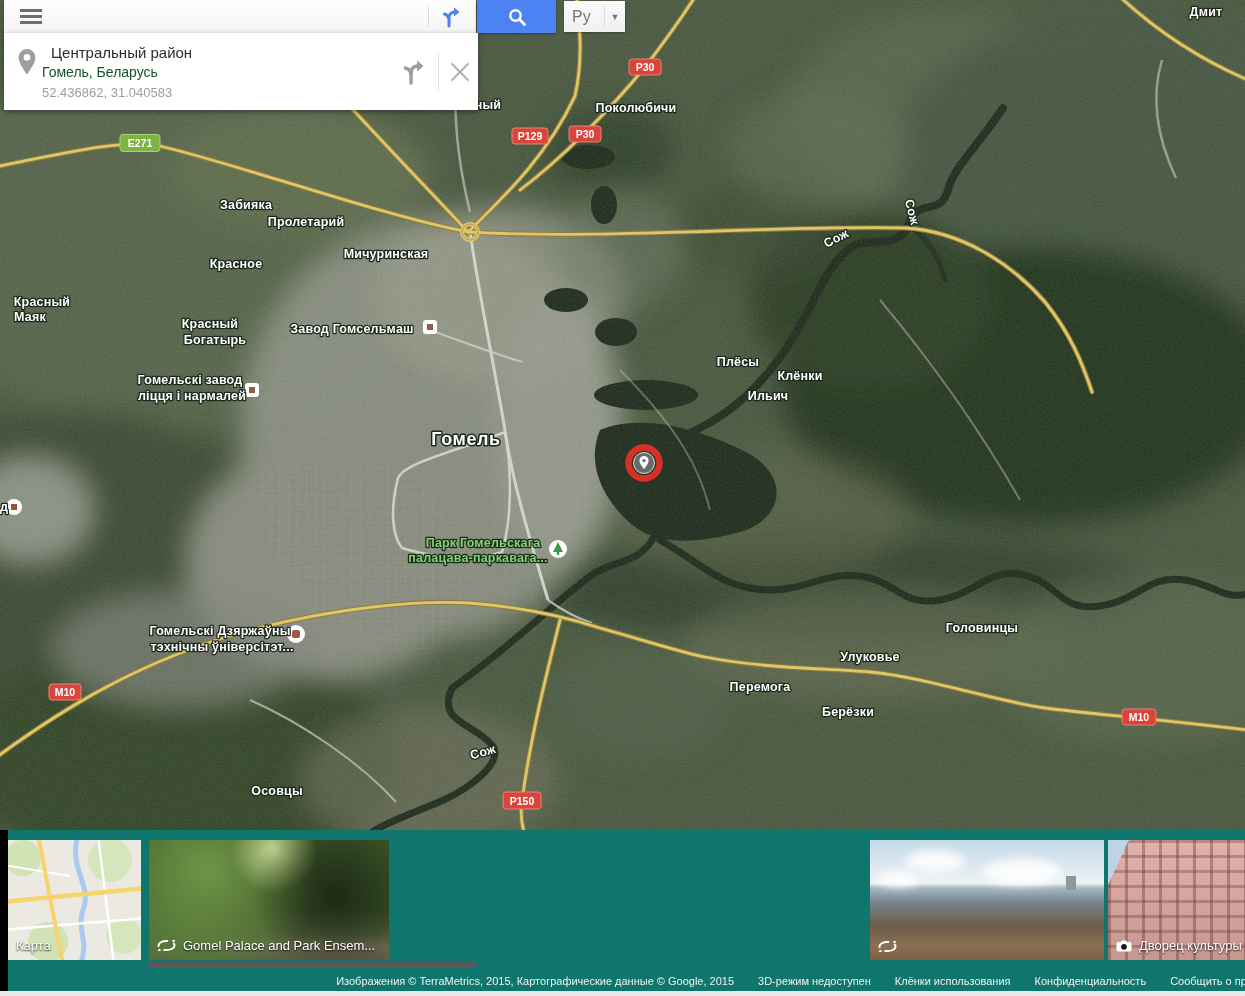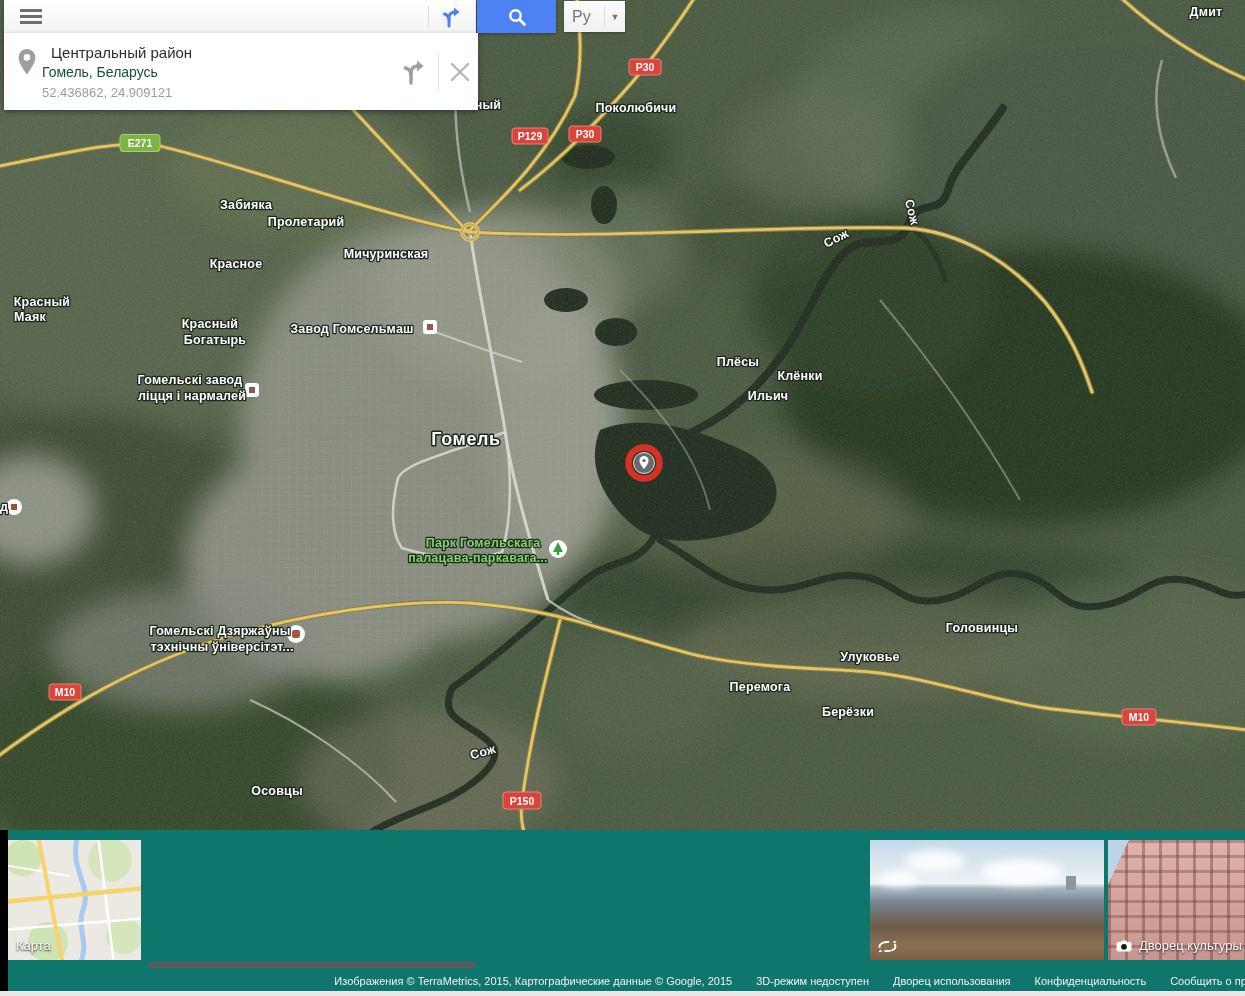--- a/index.html
+++ b/index.html
@@ -323,21 +323,21 @@
   <span class="lang-chev">▼</span>
 </div>
 
 <div class="card">
   <svg class="card-pin" width="20" height="30" viewBox="0 0 20 30">
     <path d="M10,1 a8.4,8.4 0 0 1 8.4,8.4 c0,6.3 -8.4,17 -8.4,17 s-8.4,-10.7 -8.4,-17 A8.4,8.4 0 0 1 10,1 z" fill="#9e9e9e"></path>
     <circle cx="10" cy="9.4" r="3.3" fill="#fff"></circle>
   </svg>
   <div class="card-title">Центральный район</div>
   <div class="card-sub">Гомель, Беларусь</div>
-  <div class="card-coords">52.436862, 24.909121</div>
+  <div class="card-coords">52.436862, 31.040583</div>
   <svg class="card-dir" viewBox="0 0 30 30">
     <path d="M13,26 L13,16 Q13,10 19,9 L21,9" stroke="#9e9e9e" stroke-width="3.4" fill="none" stroke-linecap="round"></path>
     <path d="M19,3.5 L25.5,9 L19,14.5 Z" fill="#9e9e9e"></path>
     <path d="M13,17 Q12,12 7.5,11" stroke="#9e9e9e" stroke-width="3.4" fill="none" stroke-linecap="round"></path>
   </svg>
   <div class="card-div"></div>
   <svg class="card-close" viewBox="0 0 26 26">
     <line x1="5" y1="5" x2="21" y2="21" stroke="#b3b3b3" stroke-width="2.2" stroke-linecap="round"></line>
     <line x1="21" y1="5" x2="5" y2="21" stroke="#b3b3b3" stroke-width="2.2" stroke-linecap="round"></line>
   </svg>
@@ -357,20 +357,30 @@
       <path d="M90,-5 L106,125" stroke="#fff" stroke-width="2.5" fill="none"></path>
       <path d="M-5,25 L62,36" stroke="#fff" stroke-width="2" fill="none"></path>
       <path d="M-5,62 L138,48" stroke="#f6d36b" stroke-width="4.5" fill="none"></path>
       <path d="M30,-5 L55,125" stroke="#f6d36b" stroke-width="4" fill="none"></path>
     </svg>
     <div class="tile-label">
         <span>Карта</span>
       </div>
   </div>
 
+  <div class="tile t2">
+    <div class="tile-label">
+      <svg width="19" height="13" viewBox="0 0 19 13">
+        <ellipse cx="9.5" cy="6.5" rx="8" ry="4.6" fill="none" stroke="#fff" stroke-width="2" stroke-dasharray="13 5.5"></ellipse>
+        <path d="M2.2,9.5 L0.5,12.2 L4.4,11.6 Z" fill="#fff"></path>
+          <path d="M16.8,3.5 L18.5,0.8 L14.6,1.4 Z" fill="#fff"></path>
+      </svg>
+      <span>Gomel Palace and Park Ensem...</span>
+    </div>
+  </div>
 
 
 
   <div class="tile t5">
     <div class="cloud" style="left:15%;top:8%;width:60px;height:22px;"></div>
     <div class="cloud" style="left:48%;top:16%;width:80px;height:26px;"></div>
     <div class="cloud" style="left:4%;top:26%;width:40px;height:16px;"></div>
     <div class="city"></div>
     <div class="tile-label">
       <svg width="19" height="13" viewBox="0 0 19 13">
@@ -391,19 +401,19 @@
       </svg>
       <span>Дворец культуры</span>
     </div>
   </div>
 
   <div class="scrollbar"></div>
 
   <div class="attr-row">
     <span>Изображения © TerraMetrics, 2015, Картографические данные © Google, 2015</span>
     <span class="attr-link">3D-режим недоступен</span>
-    <span class="attr-link">Дворец использования</span>
+    <span class="attr-link">Клёнки использования</span>
     <span class="attr-link">Конфиденциальность</span>
     <span class="attr-link">Сообщить о про</span>
   </div>
 </div>
 
 <div class="bottom-strip"></div>
 
 </body></html>

